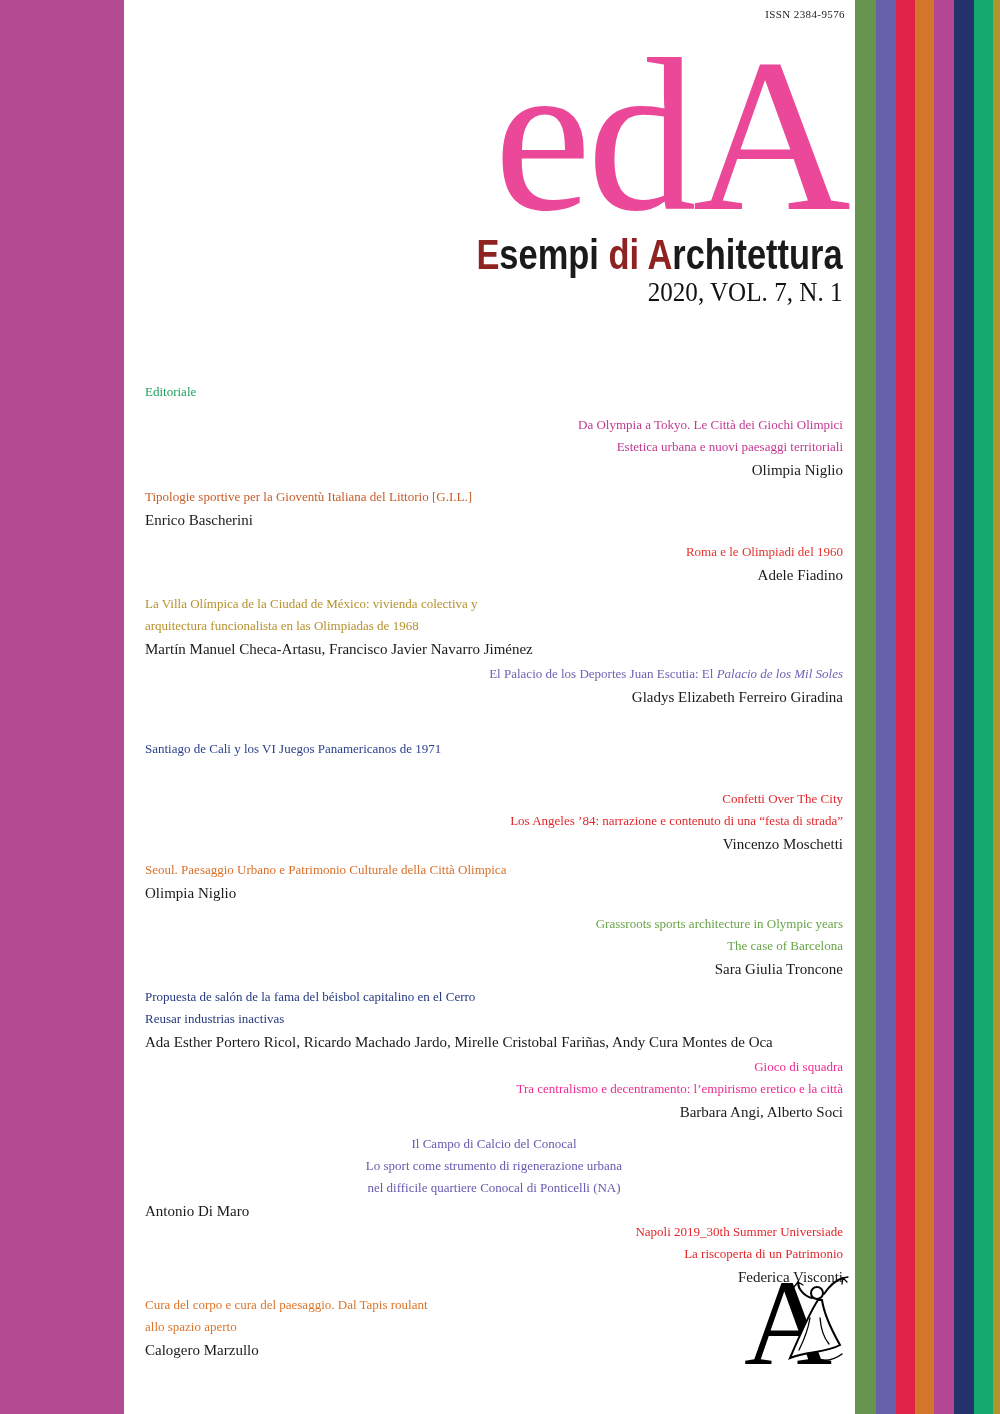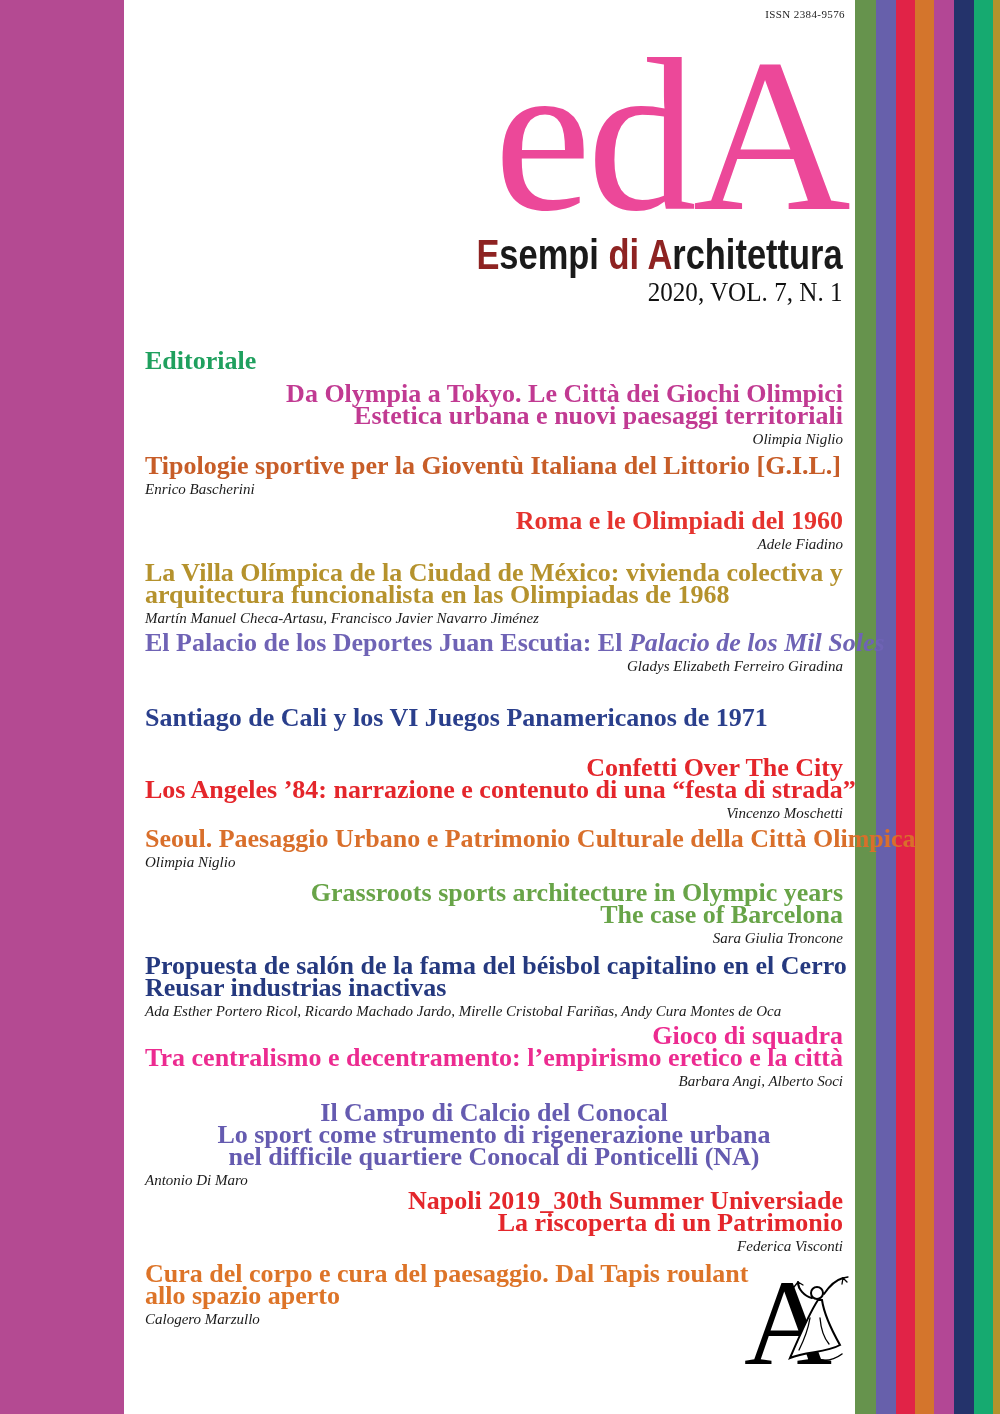--- a/index.html
+++ b/index.html
@@ -42,25 +42,25 @@
     font-size:27px;line-height:30px;color:#111;
     transform:scaleX(0.93);transform-origin:100% 50%;
     white-space:nowrap;
   }
   .toc{position:absolute;left:0;top:0;width:1000px;height:1414px;}
   .entry{
     position:absolute;left:145px;right:157px;
     font-family:"Liberation Serif", serif;
   }
   .entry.right{text-align:right;}
-  .entry .title{font-weight:bold;font-size:26px;line-height:22px;}
+  .entry .title{font-weight:normal;font-size:13px;line-height:22px;margin-top:31px;}
   .entry .title .tline{white-space:nowrap;}
   .entry .title em{font-style:italic;}
   .entry .authors{
-    font-style:italic;font-size:15px;line-height:19px;
+    font-size:15px;line-height:19px;
     margin-top:3px;color:#1a1a1a;
   }
   .entry .authors div{white-space:nowrap;}
   .aracne{
     position:absolute;left:744px;top:1274px;width:108px;height:98px;
   }
   .aracne .bigA{
     position:absolute;left:0;top:0;
     font-family:"Liberation Serif", serif;
     font-size:122px;line-height:98px;color:#000;

